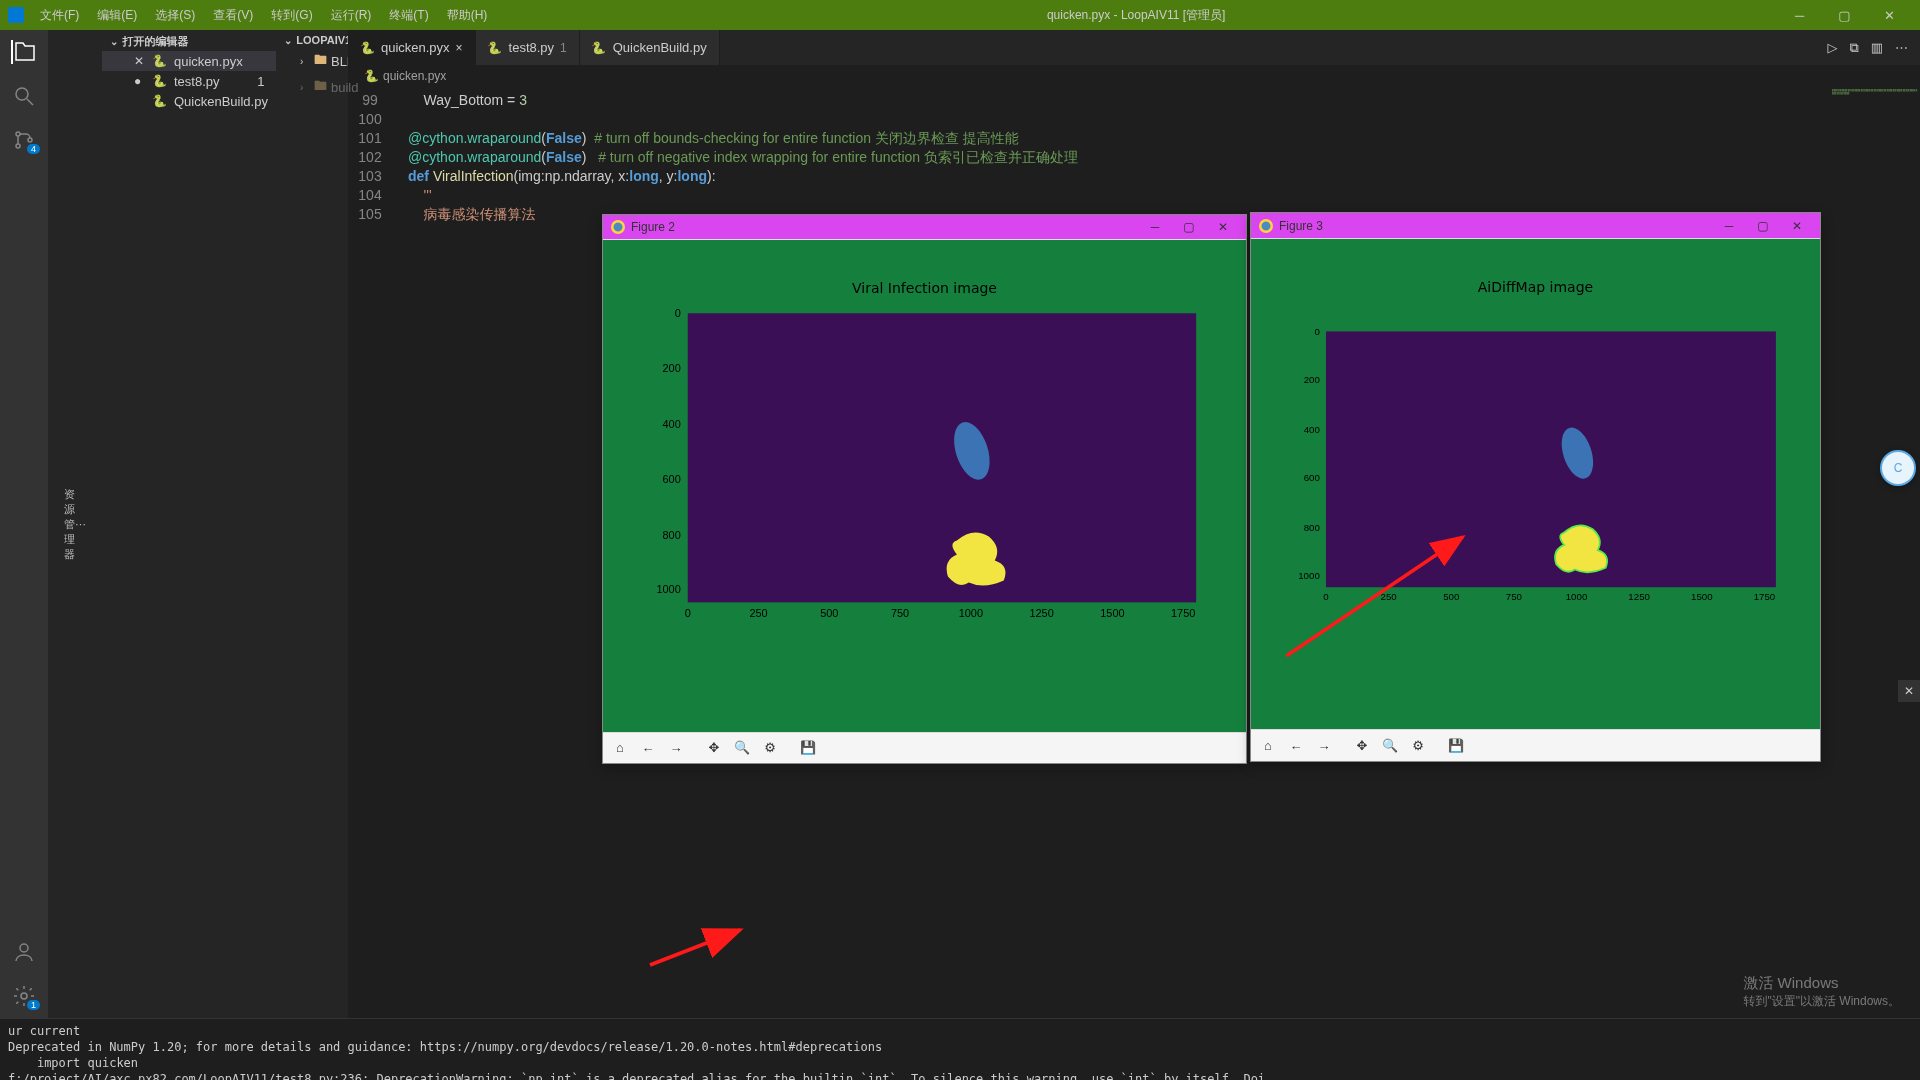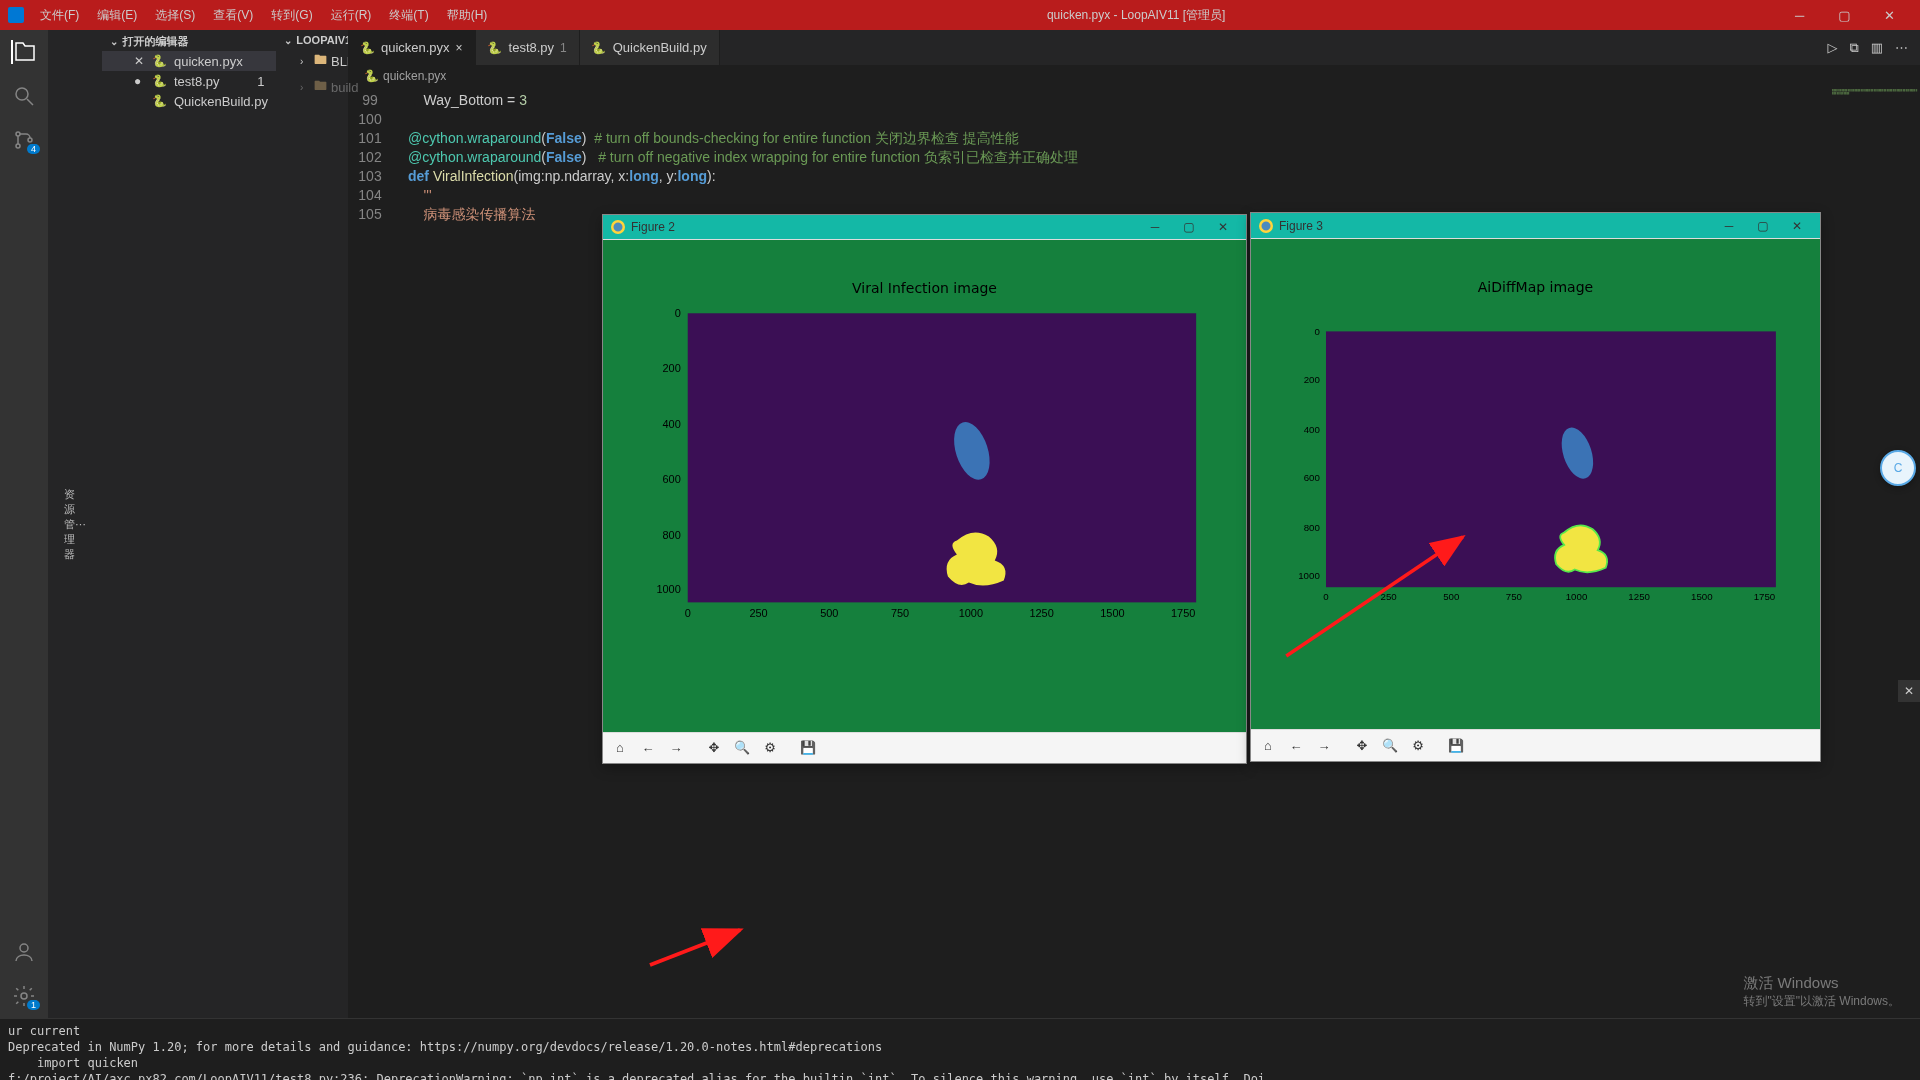--- a/index.html
+++ b/index.html
@@ -1,19 +1,19 @@
 <!DOCTYPE html>
 <html><head>
 <meta charset="utf-8">
 <style>
 * { margin: 0; padding: 0; box-sizing: border-box; font-family: "Segoe UI", "Microsoft YaHei", sans-serif; }
 body { background: #1e1e1e; color: #cccccc; width: 1920px; height: 1080px; overflow: hidden; position: relative; font-size: 13px; }
 
 
-.titlebar { height: 30px; background: #b91c1c; display: flex; align-items: center; padding: 0 8px; }
+.titlebar { height: 30px; background: #4d7c0f; display: flex; align-items: center; padding: 0 8px; }
 .titlebar .vscode-icon { width: 16px; height: 16px; background: #0078d4; margin-right: 8px; border-radius: 2px; }
 .titlebar .menus { display: flex; gap: 2px; }
 .titlebar .menu-item { padding: 2px 8px; font-size: 12px; color: #cccccc; cursor: pointer; }
 .titlebar .title { flex: 1; text-align: center; font-size: 12px; color: #cccccc; }
 .titlebar .win-controls { display: flex; }
 .titlebar .win-btn { width: 45px; height: 30px; display: flex; align-items: center; justify-content: center; color: #cccccc; cursor: pointer; }
 
 
 .main { display: flex; height: calc(100% - 30px - 22px - 40px); }
 .activitybar { width: 48px; background: #333333; display: flex; flex-direction: column; align-items: center; padding-top: 10px; gap: 20px; }
@@ -55,21 +55,21 @@
 .code-lines .num { color: #b5cea8; }
 .code-lines .dec { color: #4ec9b0; }
 .minimap { position: absolute; right: 0; top: 0; width: 90px; height: 100%; background: #1e1e1e; opacity: 0.6; }
 .minimap-content { font-size: 2px; line-height: 3px; color: #6a9955; padding: 2px; white-space: pre-wrap; word-break: break-all; }
 
 
 .terminal { height: 200px; background: #1e1e1e; border-top: 1px solid #333; font-family: Consolas, monospace; font-size: 12px; color: #cccccc; padding: 4px 8px; overflow: hidden; line-height: 16px; white-space: pre-wrap; }
 
 
 .figwin { position: absolute; background: #ffffff; border: 1px solid #888; box-shadow: 0 4px 12px rgba(0,0,0,0.3); display: flex; flex-direction: column; }
-.figwin .fig-title { height: 26px; background: #14b8a6; display: flex; align-items: center; padding: 0 8px; font-size: 12px; color: #333; border-bottom: 1px solid #ddd; }
+.figwin .fig-title { height: 26px; background: #d946ef; display: flex; align-items: center; padding: 0 8px; font-size: 12px; color: #333; border-bottom: 1px solid #ddd; }
 .figwin .fig-title .fig-icon { width: 14px; height: 14px; margin-right: 6px; background: radial-gradient(circle, #4b8bbe 40%, #ffd43b 50%); border-radius: 50%; }
 .figwin .fig-title .fig-ctrls { margin-left: auto; display: flex; gap: 4px; }
 .figwin .fig-title .fig-ctrl { width: 30px; height: 20px; display: flex; align-items: center; justify-content: center; cursor: pointer; color: #333; }
 .figwin .fig-body { flex: 1; background: #15803d; display: flex; align-items: center; justify-content: center; position: relative; }
 .figwin .fig-toolbar { height: 32px; background: #f5f5f5; border-top: 1px solid #ddd; display: flex; align-items: center; padding: 0 4px; gap: 2px; }
 .figwin .fig-tool { width: 26px; height: 26px; display: flex; align-items: center; justify-content: center; cursor: pointer; color: #333; border: 1px solid transparent; }
 
 .plot-container { position: relative; width: 100%; height: 100%; }
 .plot-title { position: absolute; top: 40px; left: 0; right: 0; text-align: center; font-family: "DejaVu Sans", sans-serif; font-size: 14px; color: #000; }
 

